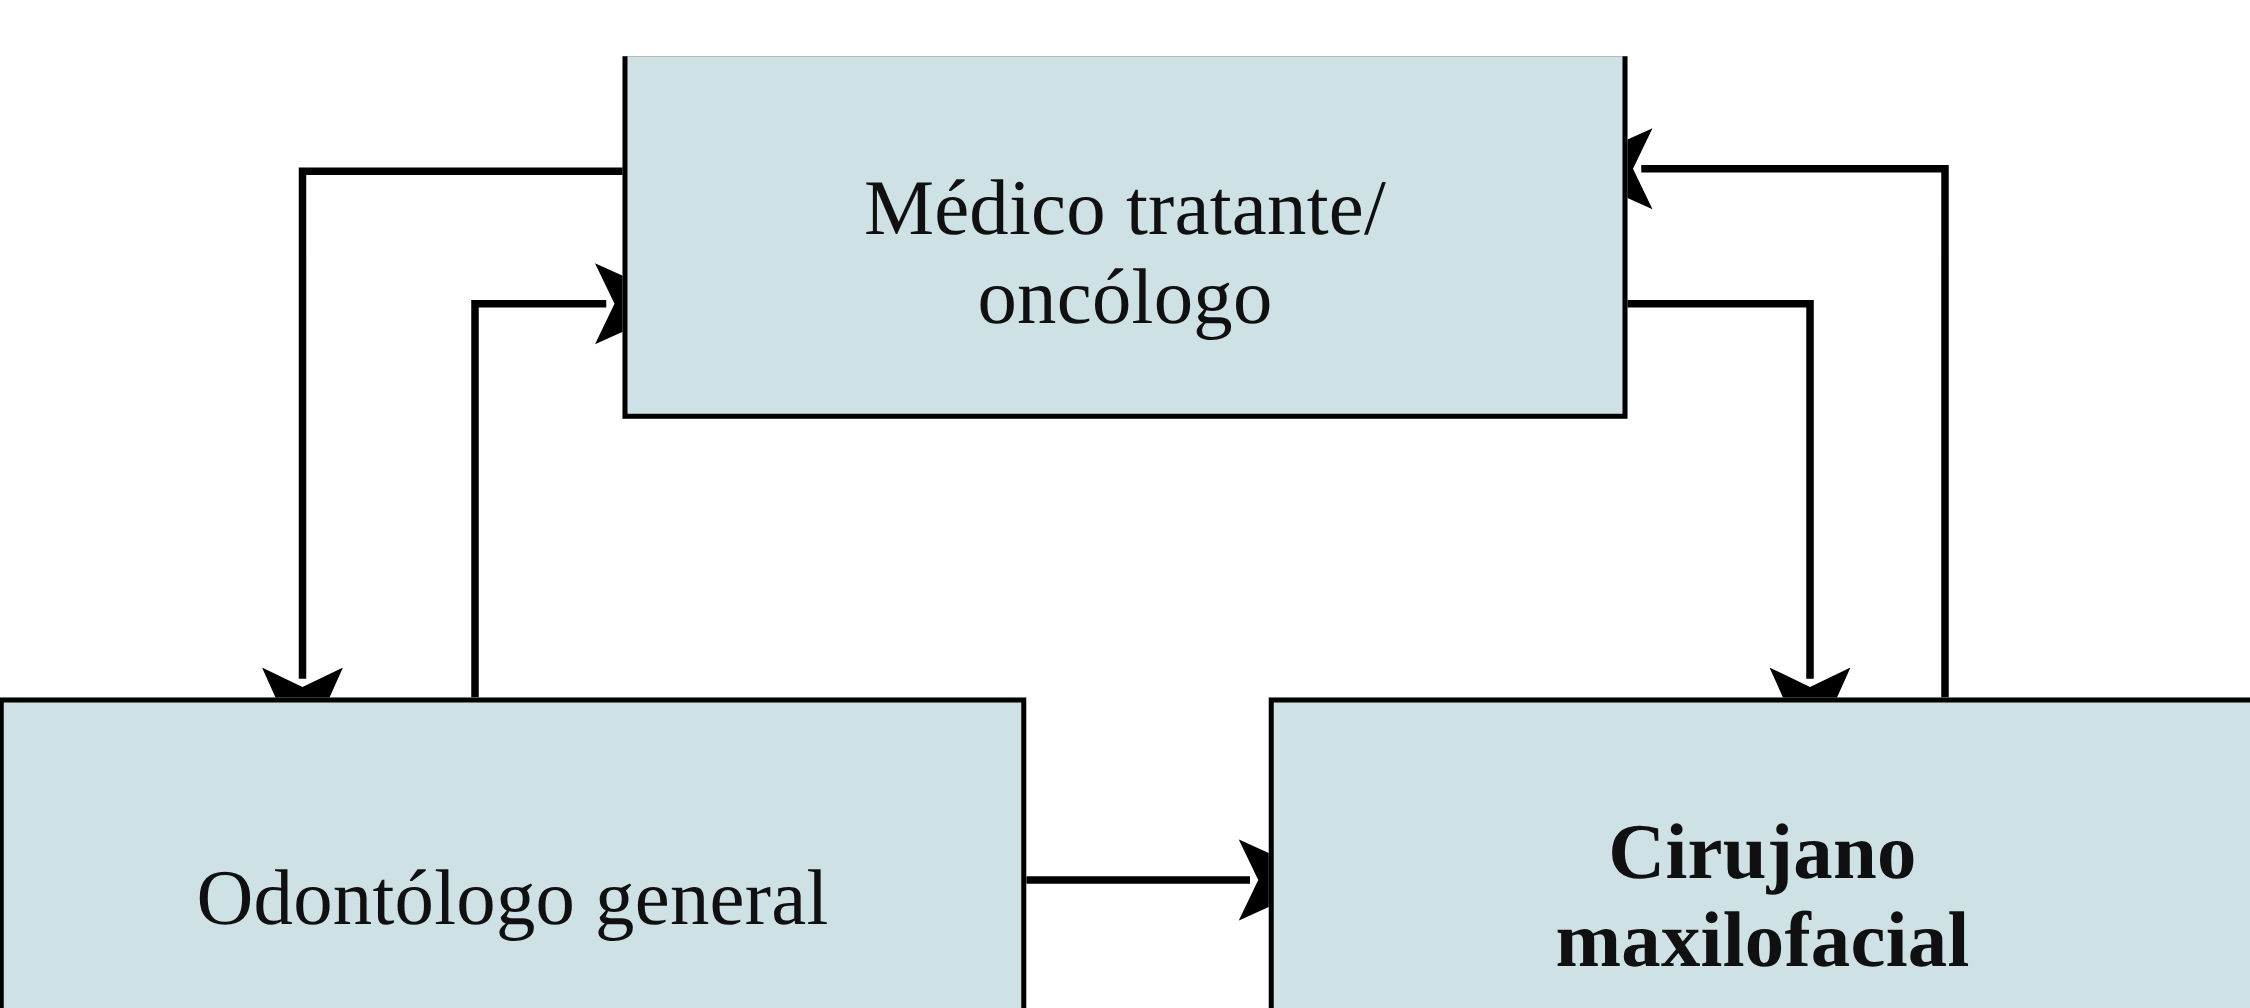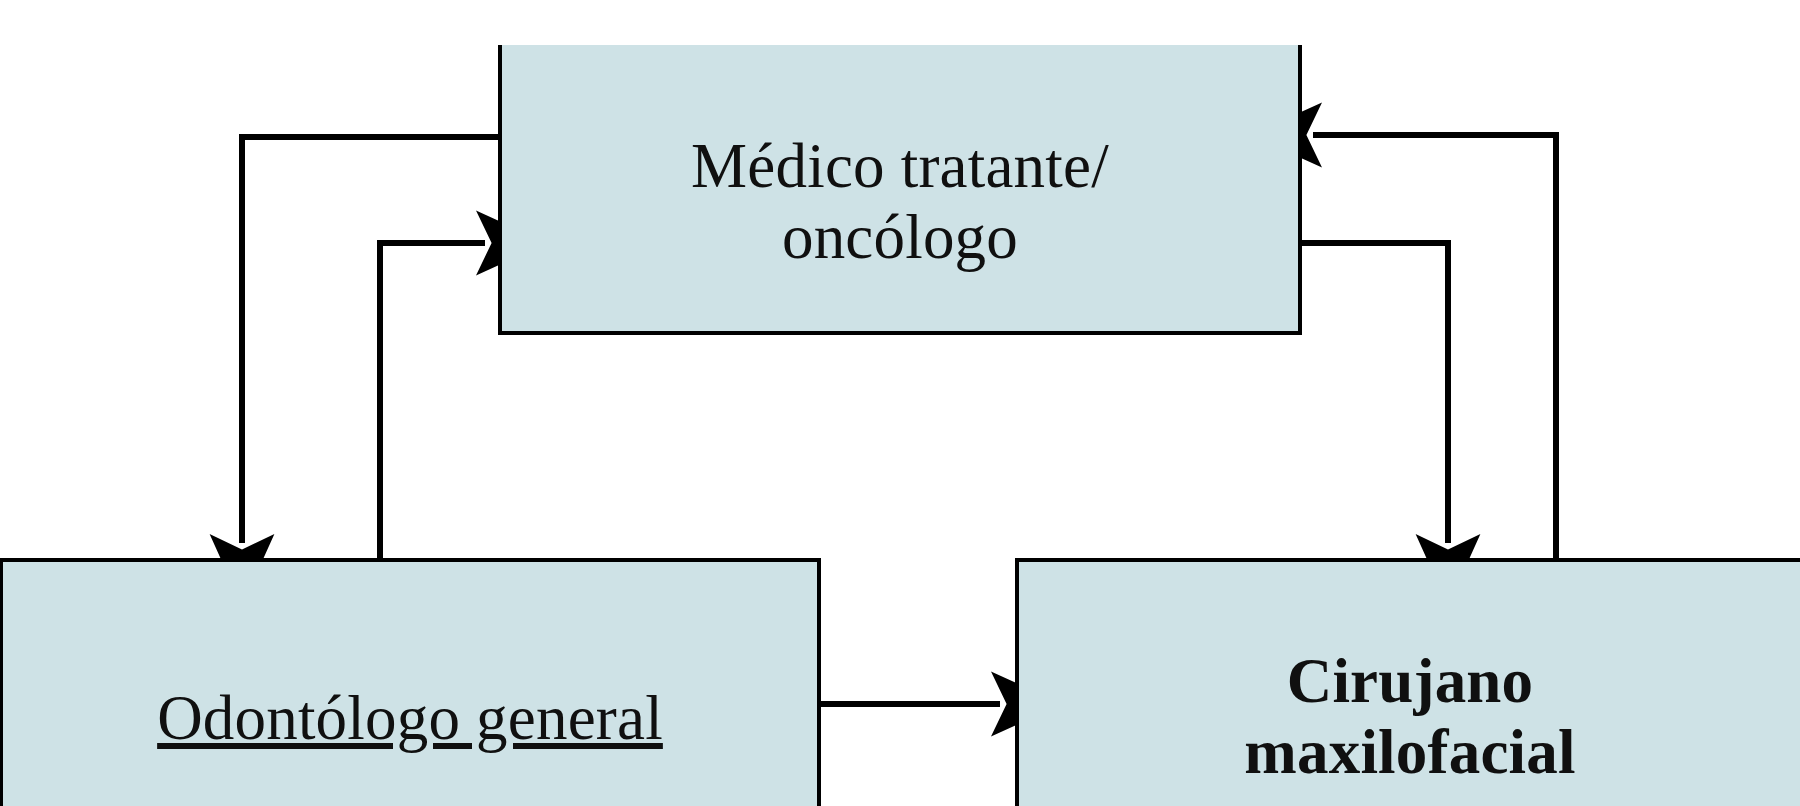--- a/index.html
+++ b/index.html
@@ -58,21 +58,20 @@
     transform: translateY(14px);
   }
   #node-dentist {
     left: -1px;
     top: 513px;
     width: 822px;
     height: 297px;
   }
   #node-dentist .node-label {
     transform: translateY(12px);
-    text-decoration: underline;
   }
   #node-surgeon {
     left: 1015px;
     top: 513px;
     width: 790px;
     height: 297px;
   }
   #node-surgeon .node-label {
     transform: translateY(10px);
     font-weight: bold;

